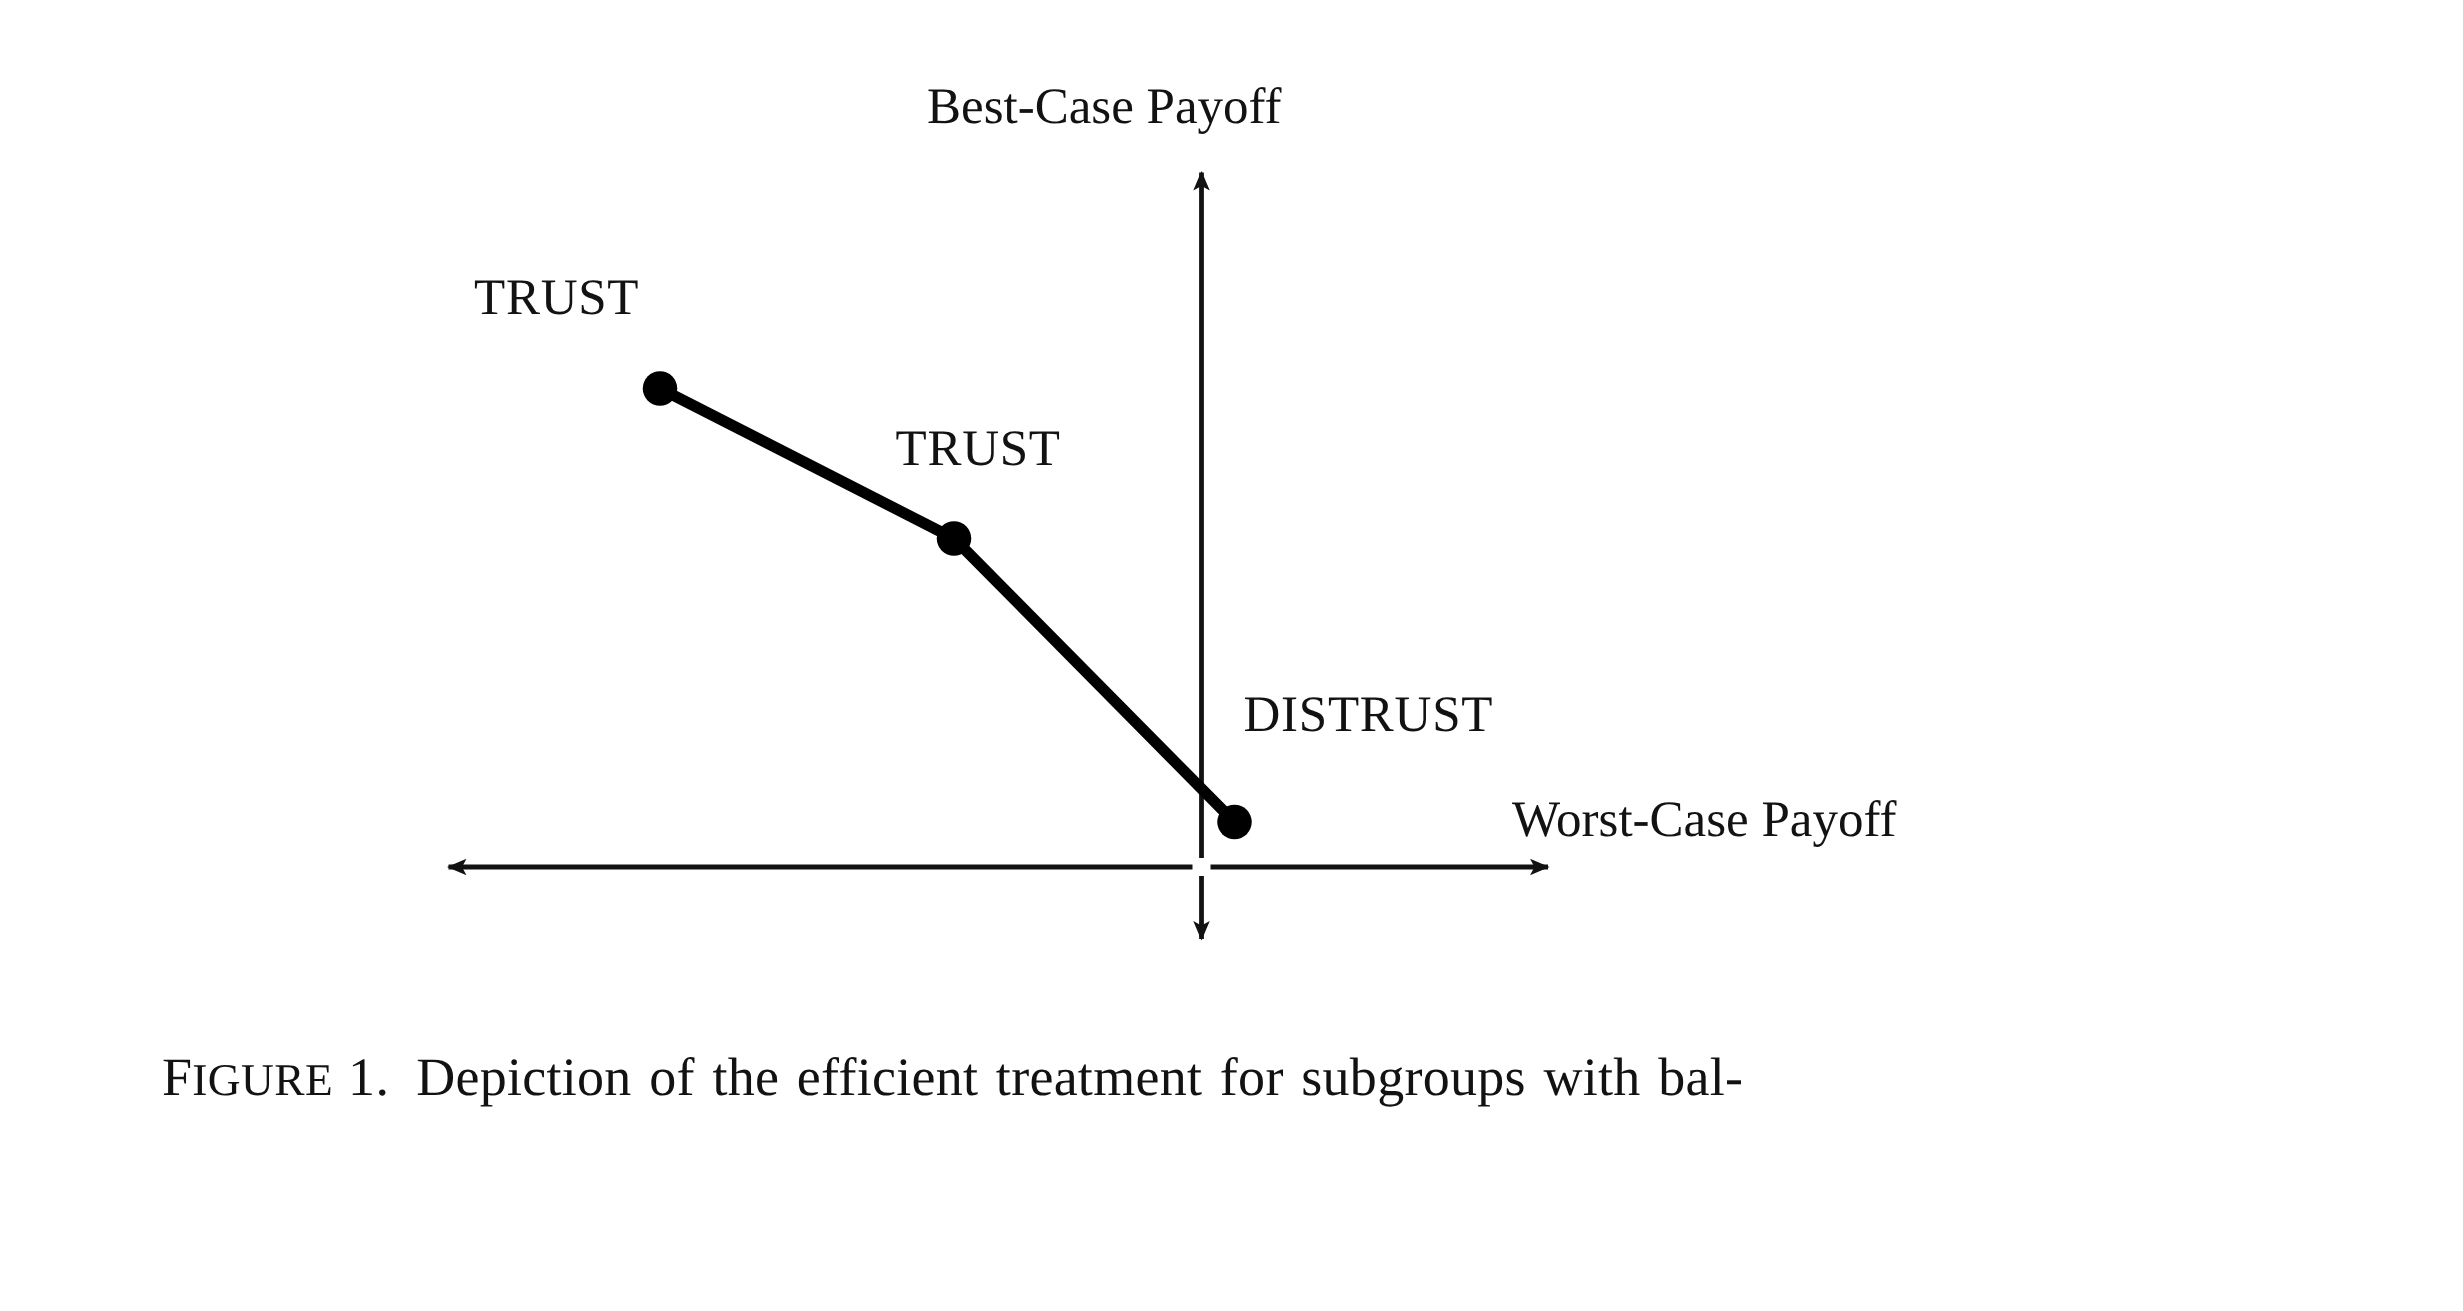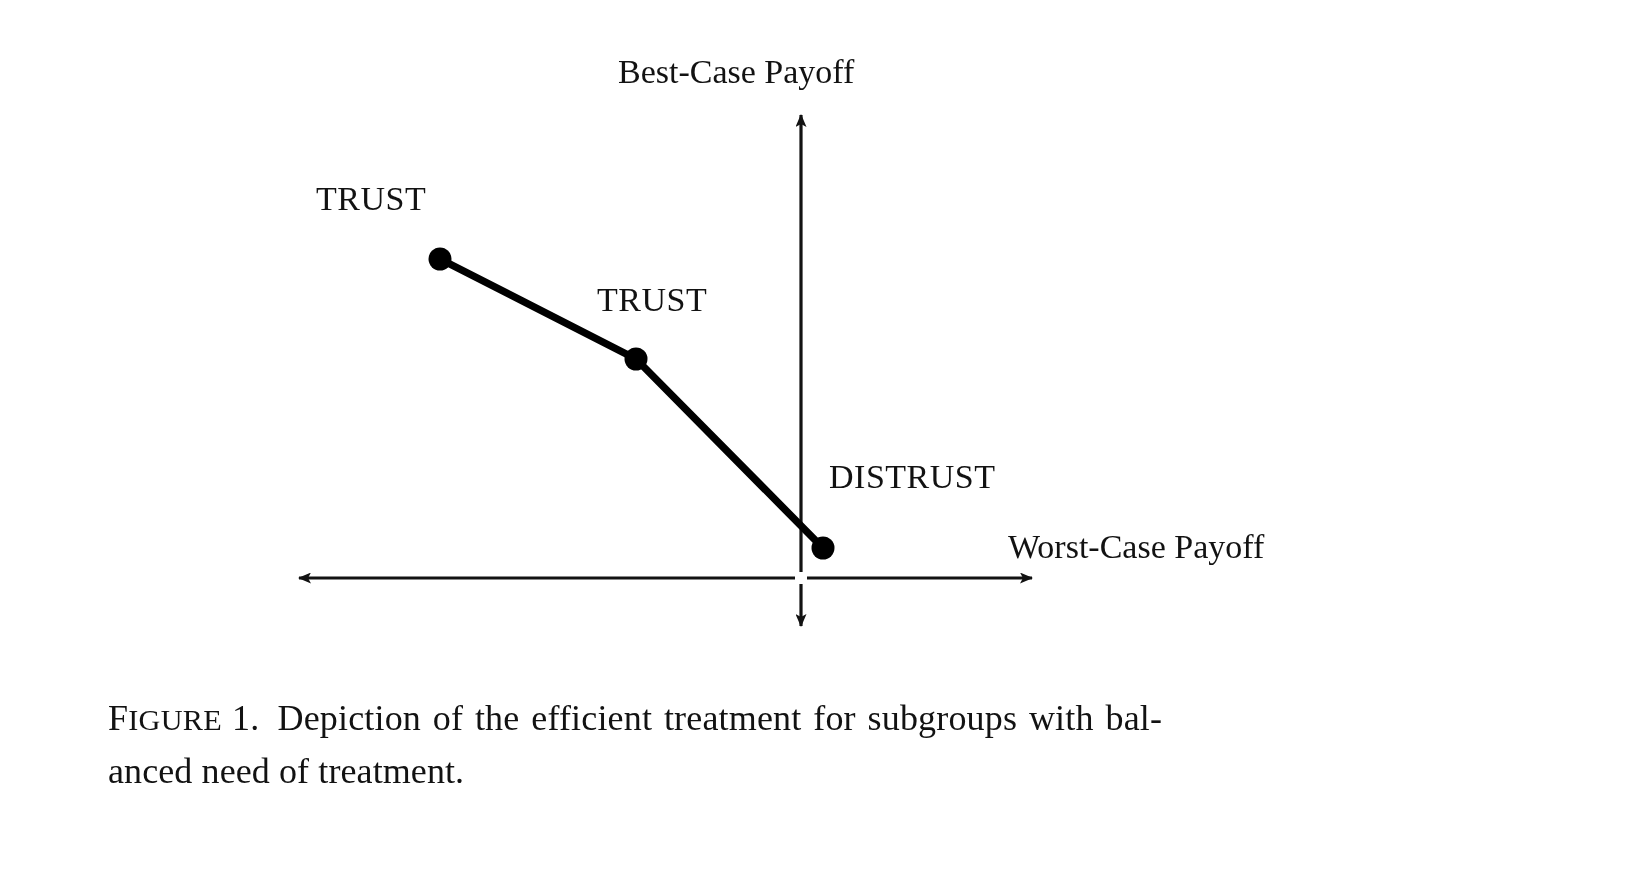--- a/index.html
+++ b/index.html
@@ -156,16 +156,15 @@
     <div class="point-label" id="label-hedge">TRUST</div>
 
     <div class="point-label" id="label-distrust">DISTRUST</div>
 
   </div>
 
   <div class="caption">
     <span class="caption-line caption-line-1">
       <span class="cap-first">F</span><span class="sc" style="text-transform:uppercase">igure</span><span class="gap-small"></span><span>1.</span><span class="gap-sentence"></span><span>Depiction of the efficient treatment for subgroups with bal-</span>
     </span>
-    <span class="caption-line caption-line-2">anced need of treatment.</span>
   </div>
 
 </div>
 
 </body></html>

